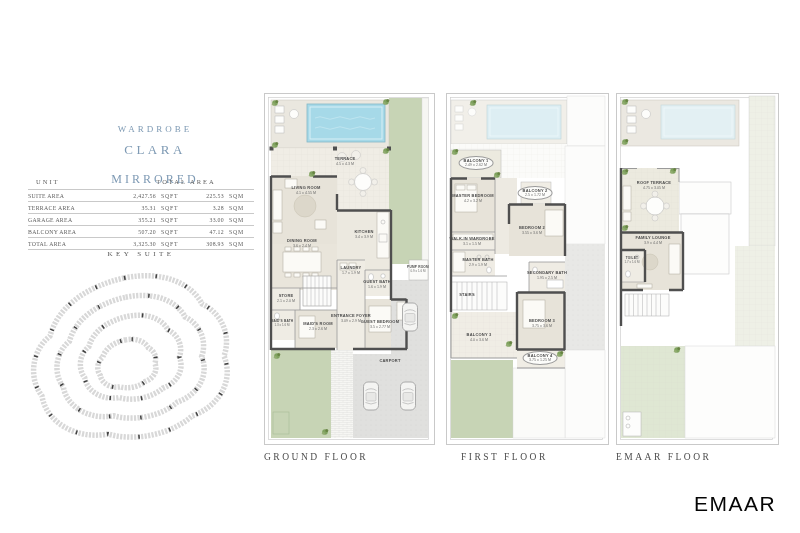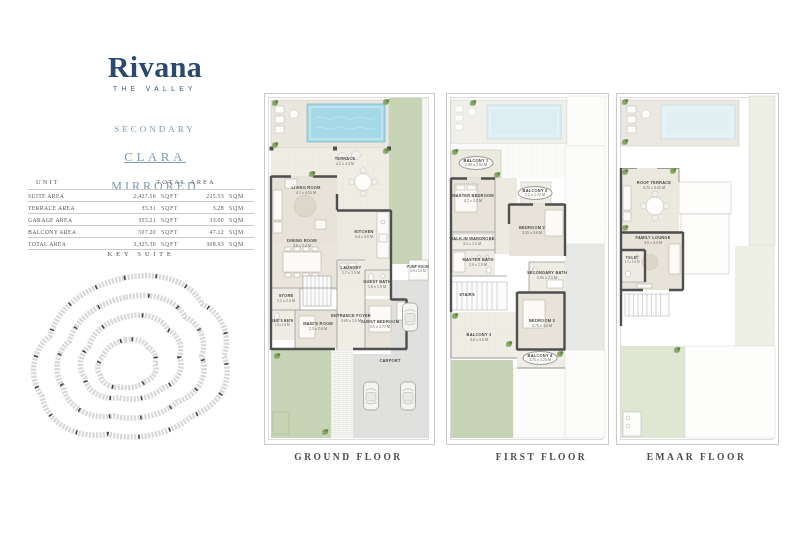--- a/index.html
+++ b/index.html
@@ -5,21 +5,21 @@
   html,body{margin:0;padding:0;background:#fff;}
   .page{position:relative;width:800px;height:533px;background:#ffffff;overflow:hidden;
         font-family:"Liberation Serif",serif;}
   
   .logo-block{position:absolute;left:55px;top:52px;width:200px;text-align:center;color:#2b4a72;}
   .logo{font:700 30px/1 "Liberation Serif",serif;letter-spacing:.5px;}
   .tagline{font-family:"Liberation Sans",sans-serif;font-size:6.5px;letter-spacing:4.5px;margin-top:3px;color:#31507a;}
   .unit-block{position:absolute;left:55px;top:124px;width:200px;text-align:center;color:#7e9ab4;}
   .u-type{font-size:9px;letter-spacing:3px;}
   .u-bed{font-size:17px;letter-spacing:2px;margin-top:3px;}
-  .u-name{font-size:13px;letter-spacing:3.5px;margin-top:15px;text-decoration:underline;}
+  .u-name{font-size:13px;letter-spacing:3.5px;margin-top:8px;}
   .u-var{font-size:12px;letter-spacing:3px;margin-top:14px;}
   
   .area-table{position:absolute;left:28px;top:176px;width:226px;color:#5f5f5f;}
   .thead{display:grid;grid-template-columns:90px 1fr;padding:2px 0 4px;}
   .thead .h1{font-size:6.5px;letter-spacing:2px;padding-left:8px;}
   .thead .h2{font-size:6.5px;letter-spacing:2px;text-align:center;}
   .trow{display:grid;grid-template-columns:86px 42px 30px 38px 26px;border-top:1px solid #c9c9c9;
         padding:2.5px 0;font-size:5.8px;letter-spacing:.3px;}
   .trow:last-child{border-bottom:1px solid #c9c9c9;}
   .trow .c-sqft,.trow .c-sqm{text-align:right;}
@@ -27,22 +27,22 @@
   
   .kp-title{position:absolute;left:28px;top:250px;width:226px;text-align:center;
             font-size:7px;letter-spacing:3.5px;color:#5a5a5a;}
   .keyplan{position:absolute;left:24px;top:264px;width:214px;height:196px;}
   
   .panel{position:absolute;top:93px;height:350px;background:#fff;border:1px solid #c9c9c9;}
   .panel.ground{left:264px;width:169px;}
   .panel.first{left:446px;width:161px;}
   .panel.roof{left:616px;width:161px;}
   .panel svg.plan{position:absolute;left:0;top:0;width:100%;height:100%;}
-  .floor-label{position:absolute;top:452px;text-align:center;font-size:9.5px;
-               letter-spacing:2.5px;color:#4d4d4d;font-weight:bold;}
+  .floor-label{position:absolute;top:452px;text-align:left;font-size:9.5px;
+               letter-spacing:2.5px;color:#4d4d4d;}
   
   .rlabel{position:absolute;transform:translate(-50%,-50%);text-align:center;white-space:nowrap;
           font-family:"Liberation Sans",sans-serif;line-height:1.18;z-index:3;}
   .rlabel .rname{display:block;font-size:4px;font-weight:700;color:#4c4c4c;letter-spacing:.2px;}
   .rlabel .rdims{display:block;font-size:3.6px;color:#6e6e6e;}
   .rlabel.oval{border:.5px solid #9a9a9a;border-radius:50%;padding:1.5px 4px;background:rgba(255,255,255,.8);}
   .rlabel.tiny .rname{font-size:3.2px;}
   .rlabel.tiny .rdims{font-size:3px;}
   
   .emaar{position:absolute;left:694px;top:492px;width:96px;font-family:"Liberation Sans",sans-serif;
@@ -71,27 +71,23 @@
       <rect x="-7.5" y="-14" width="15" height="28" rx="4.5" fill="#f4f4f2" stroke="#9a9a9a" stroke-width="0.8"></rect>
       <path d="M-5.5,-5.5 Q0,-9 5.5,-5.5 M-5.5,6.5 Q0,9.5 5.5,6.5" fill="none" stroke="#b0b0b0" stroke-width="0.7"></path>
       <rect x="-5" y="-3.5" width="10" height="8.5" rx="1.5" fill="#e8e8e6" stroke="#b0b0b0" stroke-width="0.5"></rect>
     </g>
     <path id="kp" vector-effect="non-scaling-stroke" fill="none" d="M100,14 C140,6 168,20 178,40 C196,48 208,70 200,92 C210,116 196,142 168,152 C148,170 112,178 84,170 C52,176 22,158 18,132 C4,114 8,86 26,72 C34,42 64,22 100,14 Z"></path>
   </defs>
 </svg>
 
 <div class="page">
 
-  <div class="logo-block">
-    <div class="logo">Rivana</div>
-    <div class="tagline">THE VALLEY</div>
-  </div>
 
   <div class="unit-block">
-    <div class="u-type">SECONDARY</div>
+    <div class="u-type">WARDROBE</div>
     <div class="u-name">CLARA</div>
     <div class="u-var">MIRRORED</div>
   </div>
 
   <div class="area-table">
     <div class="thead">
       <div class="h1">UNIT</div>
       <div class="h2">TOTAL AREA</div>
     </div>
     <div class="trow">
@@ -469,13 +465,14 @@
     <div class="rlabel tiny" style="left:15px;top:167px">
         <span class="rname">TOILET</span>
         <span class="rdims">1.7 x 1.6 M</span>
       </div>
   </section>
 
   <div class="floor-label" style="left:264px;width:169px">GROUND FLOOR</div>
   <div class="floor-label" style="left:461px;width:161px">FIRST FLOOR</div>
   <div class="floor-label" style="left:616px;width:161px">EMAAR FLOOR</div>
 
+  <div class="emaar">EMAAR</div>
 </div>
 
 </body></html>

